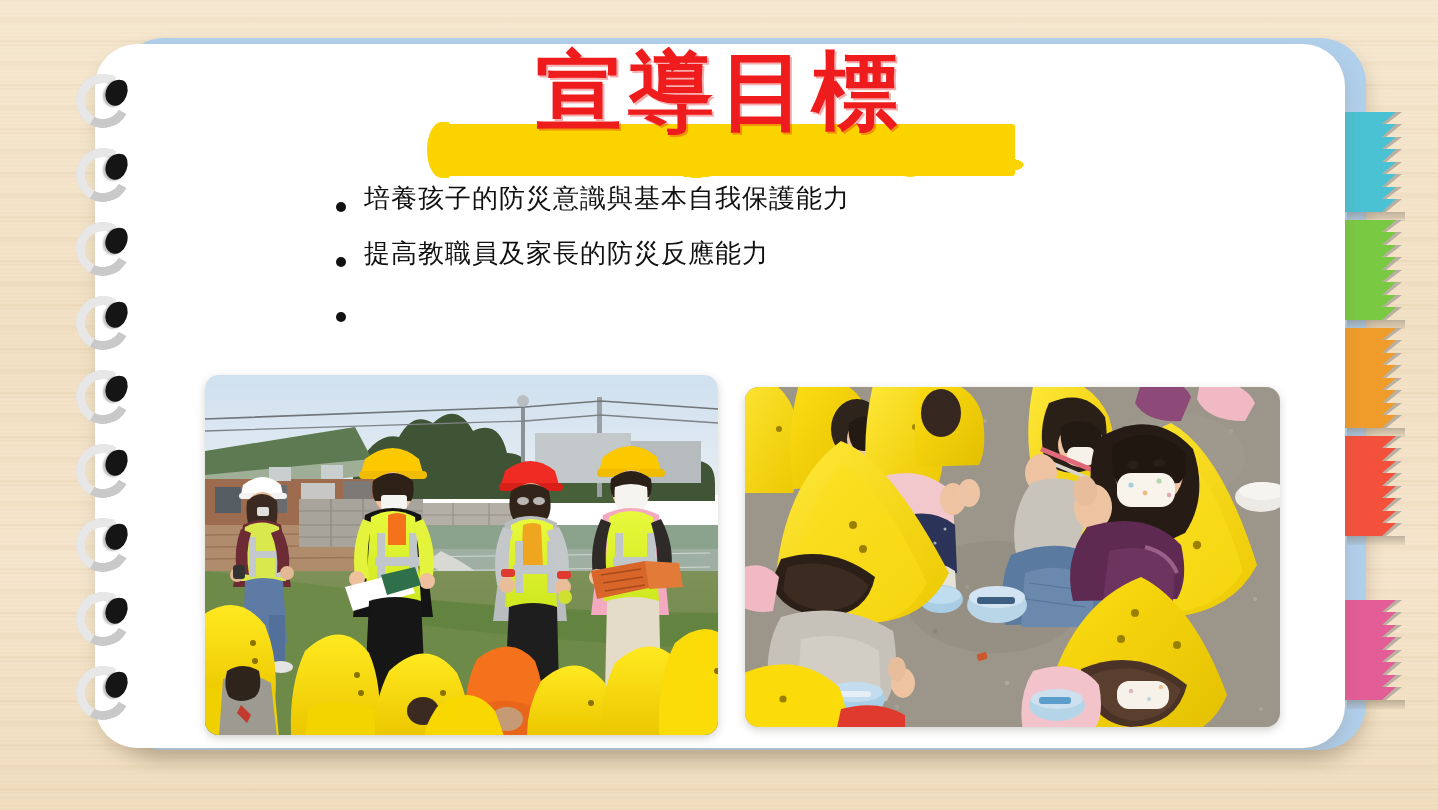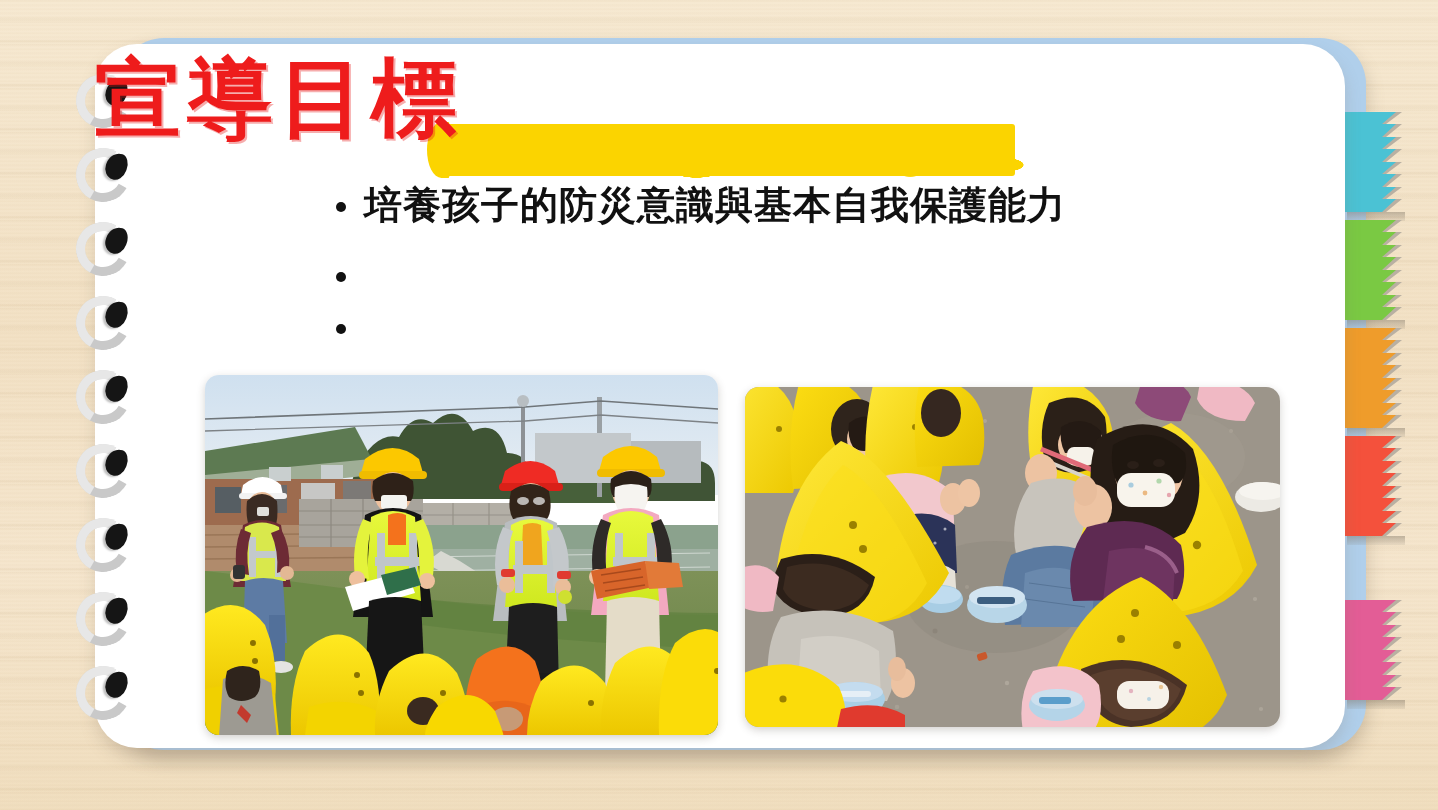--- a/index.html
+++ b/index.html
@@ -125,26 +125,27 @@
       radial-gradient(ellipse 40px 9px at 8% 55%, #fbd400 60%, transparent 62%),
       radial-gradient(ellipse 55px 7px at 26% 35%, #fbd400 60%, transparent 62%),
       radial-gradient(ellipse 36px 10px at 44% 60%, #fbd400 60%, transparent 62%),
       radial-gradient(ellipse 48px 8px at 62% 38%, #fbd400 60%, transparent 62%),
       radial-gradient(ellipse 40px 9px at 80% 58%, #fbd400 60%, transparent 62%),
       radial-gradient(ellipse 30px 11px at 96% 34%, #fbd400 60%, transparent 62%);
   }
   #title-text {
     position: absolute;
     left: 0; right: 0; top: 8px;
+    text-align: center;
     color: #ee1c1c;
     font-size: 86px;
     font-weight: 900;
     letter-spacing: 6px;
     line-height: 1.08;
-    font-family: Liberation Sans, sans-serif;
+    font-family: Liberation Mono, monospace;
     text-shadow: 2px 2px 0 rgba(230,20,20,0.35);
     white-space: nowrap;
   }
 
   
   #goal-list {
     position: absolute;
     left: 336px; top: 182px;
     width: 960px;
   }
@@ -156,22 +157,22 @@
   .goal-bullet {
     width: 10px; height: 10px;
     background: #111;
     border-radius: 50%;
     margin-top: 20px;
     margin-right: 18px;
     flex: 0 0 auto;
   }
   .goal-text {
     color: #111111;
-    font-size: 38px;
-    font-weight: 700;
+    font-size: 26px;
+    font-weight: 400;
     letter-spacing: 1px;
     line-height: 1.26;
     font-family: "DejaVu Sans", "Liberation Sans", sans-serif;
   }
 
   
   .photo {
     position: absolute;
     border-radius: 14px;
     overflow: hidden;
@@ -286,20 +287,21 @@
     <div id="title-text" style="color: rgb(238, 28, 28);">宣導目標</div>
   </div>
 
   <div id="goal-list">
     <div class="goal-item">
       <span class="goal-bullet"></span>
       <span class="goal-text">培養孩子的防災意識與基本自我保護能力</span>
     </div>
     <div class="goal-item">
       <span class="goal-bullet"></span>
+      <span class="goal-text">提高教職員及家長的防災反應能力</span>
     </div>
     <div class="goal-item">
       <span class="goal-bullet"></span>
     </div>
   </div>
 
   <div class="photo" id="photo-left">
     <svg viewBox="0 0 513 360" preserveAspectRatio="none">
       <defs>
         <linearGradient id="skyL" x1="0" y1="0" x2="0" y2="1">

